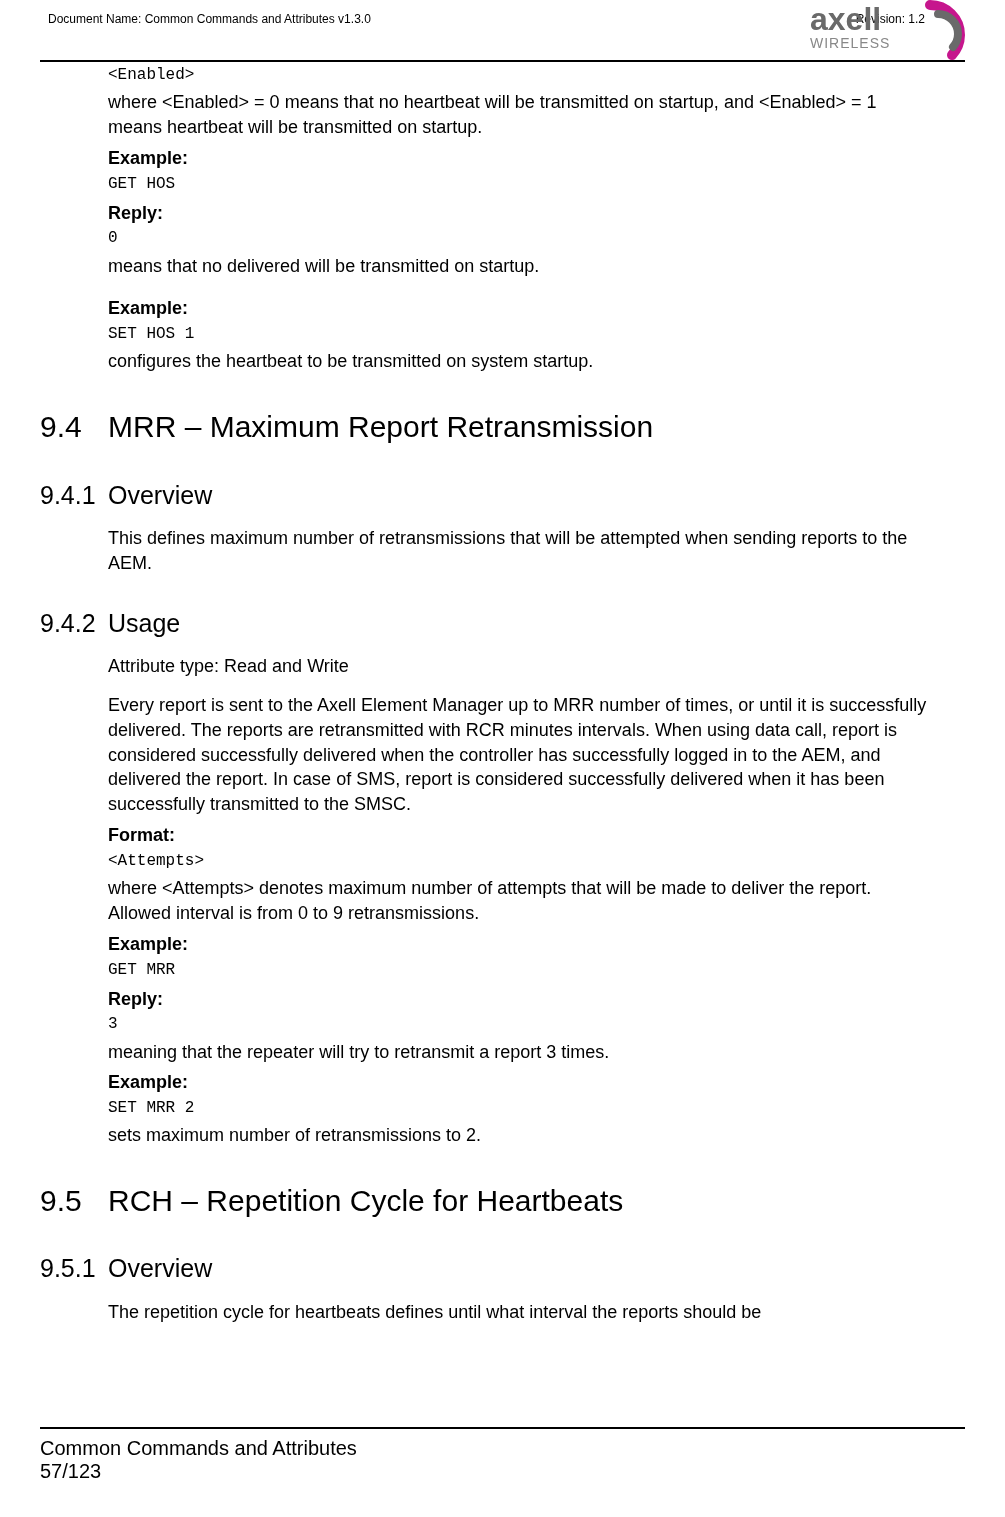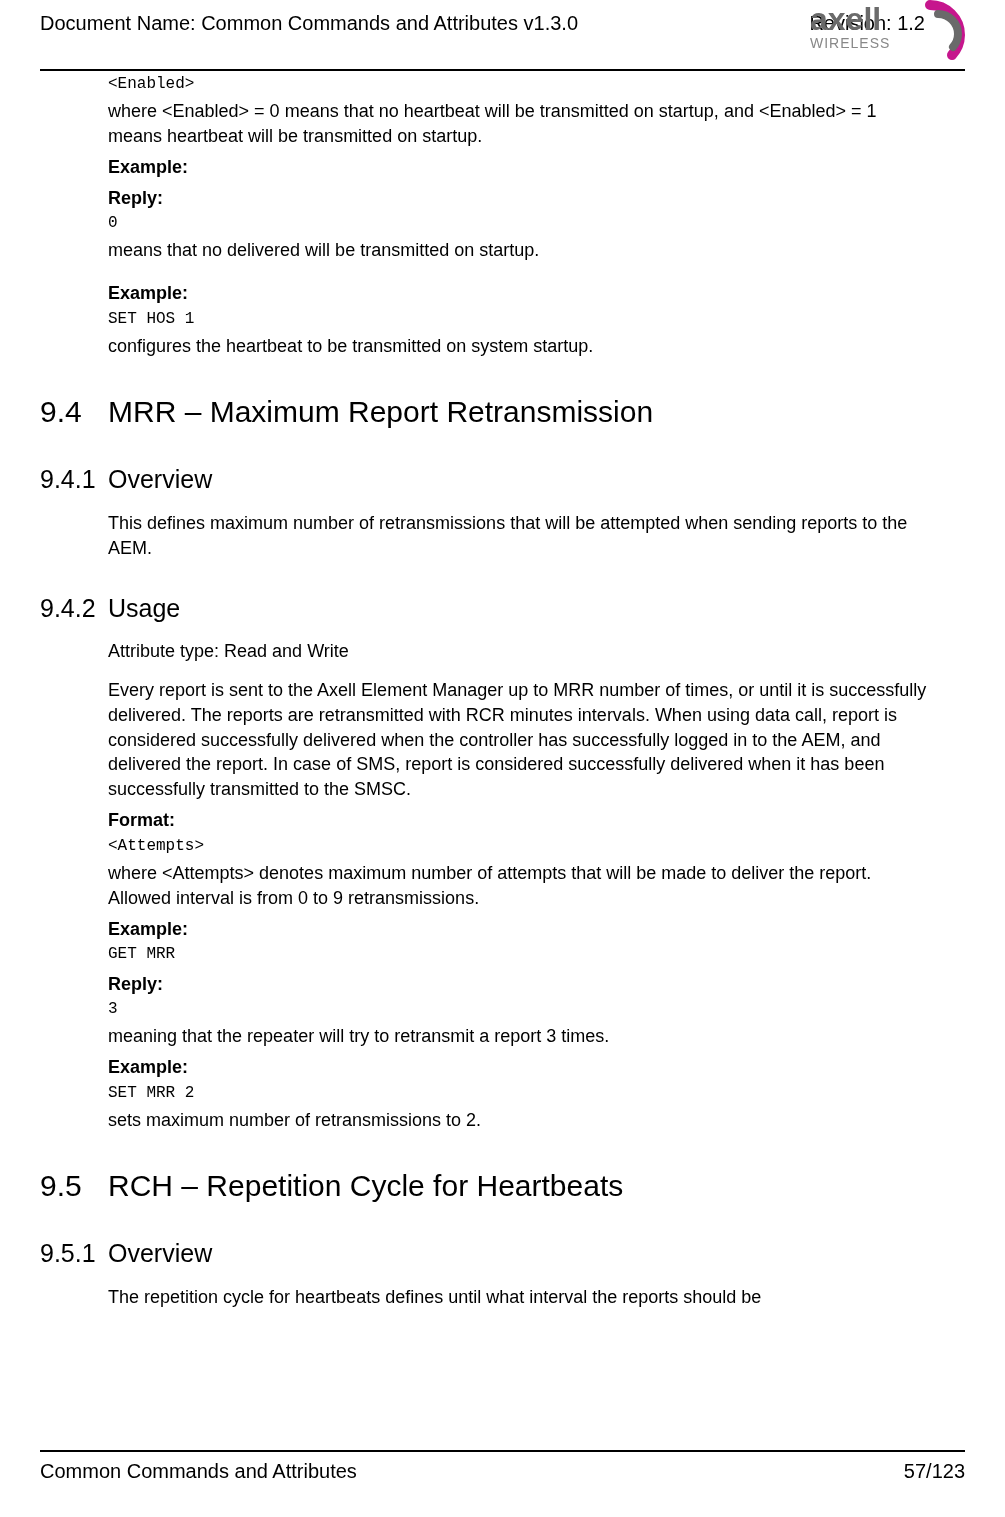--- a/index.html
+++ b/index.html
@@ -17,22 +17,23 @@
   .page {
     width: 1005px;
     height: 1517px;
     padding: 12px 40px 0 40px;
     position: relative;
   }
   .header-row {
     display: flex;
     justify-content: space-between;
     align-items: flex-start;
-    font-size: 20px;
+    font-size: 12px;
     padding-bottom: 6px;
+    margin-left: 8px;
   }
   .header-left { flex: 1; }
   .header-center { flex: 0 0 auto; margin-left: 60px; margin-right: 40px;}
   .logo-wrap {
     position: absolute;
     right: 20px;
     top: 0;
     width: 175px;
     height: 64px;
   }
@@ -86,20 +87,21 @@
   }
   .hr-bottom {
     border: none;
     border-top: 2px solid #000;
     margin: 0 0 8px 0;
   }
   .footer-row {
     display: flex;
     justify-content: space-between;
     font-size: 20px;
+    flex-direction: column;
   }
   .gap { margin-top: 18px; }
 </style>
 </head>
 <body>
 
 <div class="page">
 
   <div class="header-row">
     <div class="header-left">Document Name: Common Commands and Attributes v1.3.0</div>
@@ -115,20 +117,21 @@
     </svg>
   </div>
 
   <hr class="hr-top">
 
   <div class="content">
 
     <div class="mono">&lt;Enabled&gt;</div>
     <div class="para">where &lt;Enabled&gt; = 0 means that no heartbeat will be transmitted on startup, and &lt;Enabled&gt; = 1 means heartbeat will be transmitted on startup.</div>
     <div class="bold">Example:</div>
+    <div class="mono">GET HOS</div>
     <div class="bold" style="margin-top:6px">Reply:</div>
     <div class="mono">0</div>
     <div class="para">means that no delivered will be transmitted on startup.</div>
 
     <div class="bold gap">Example:</div>
     <div class="mono">SET HOS 1</div>
     <div class="para">configures the heartbeat to be transmitted on system startup.</div>
 
     <div class="h2">
       <span class="num">9.4</span>

